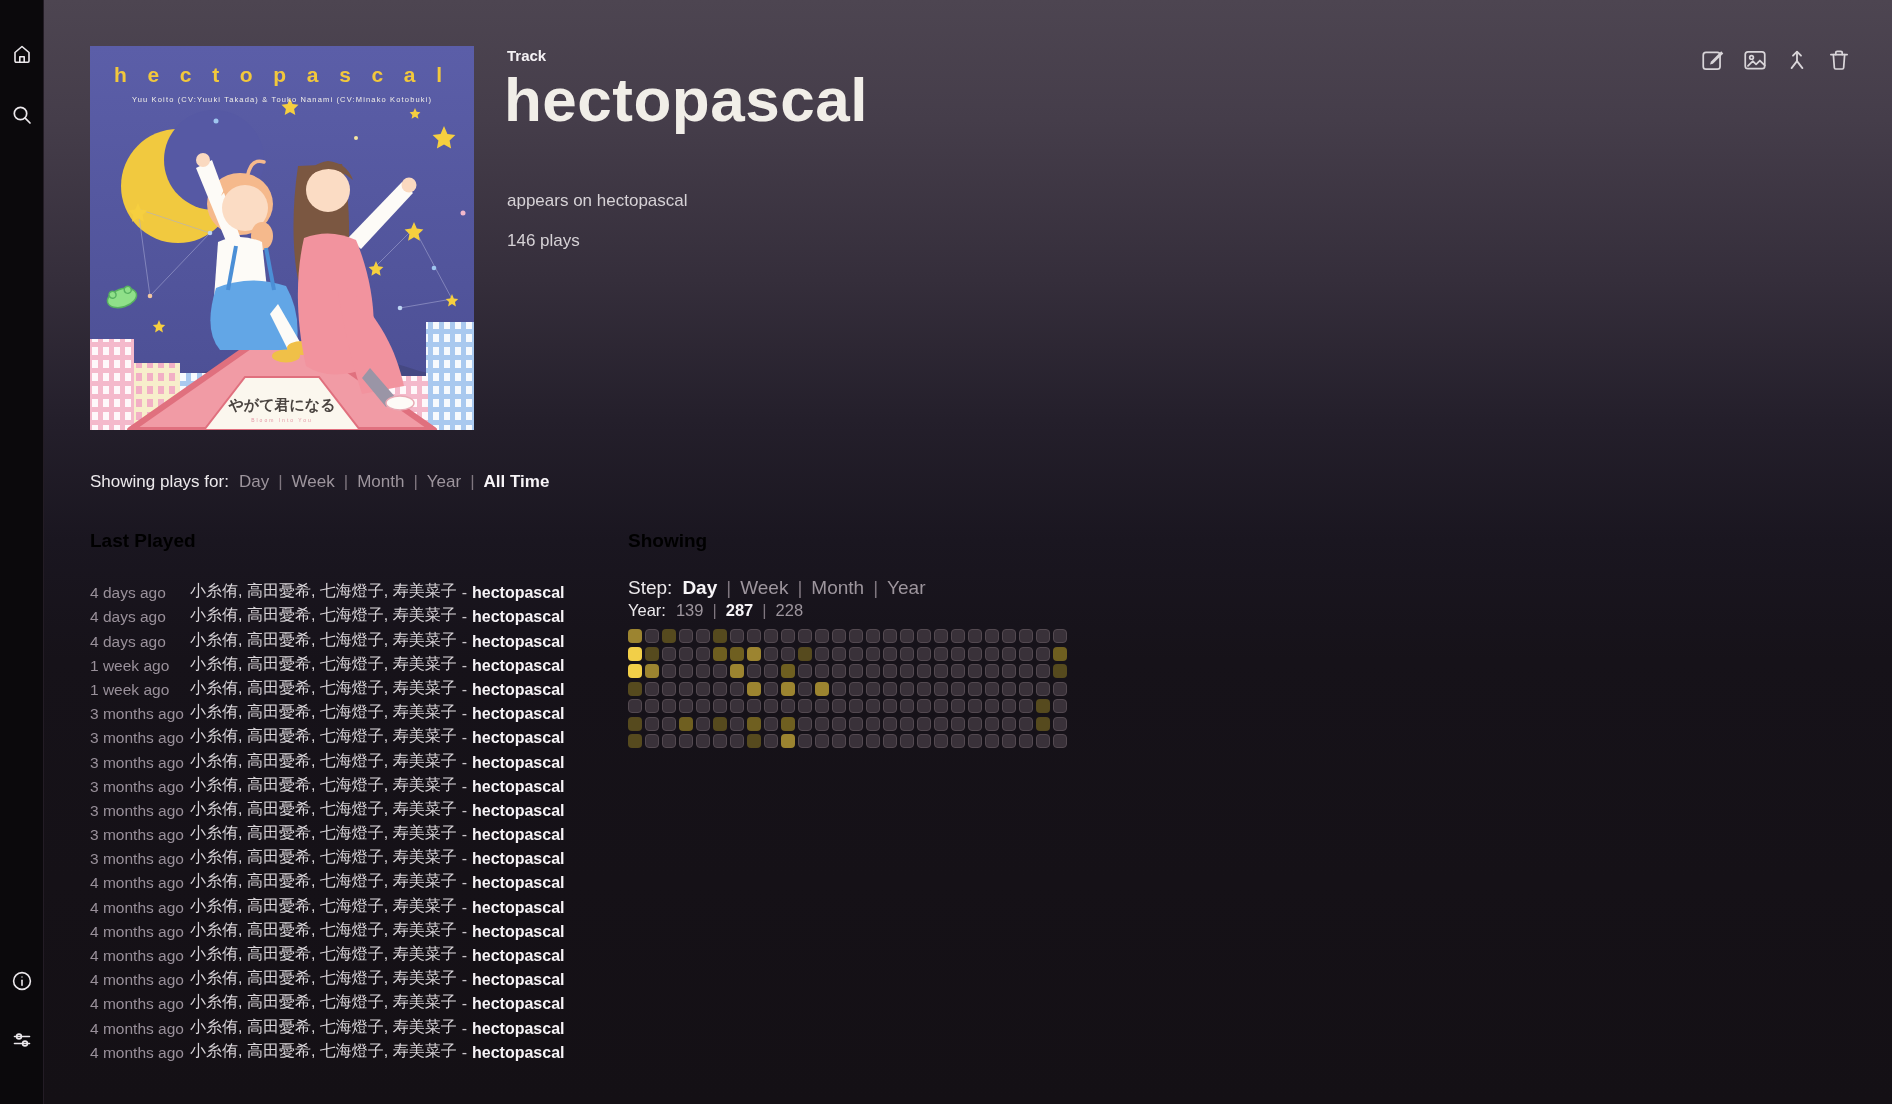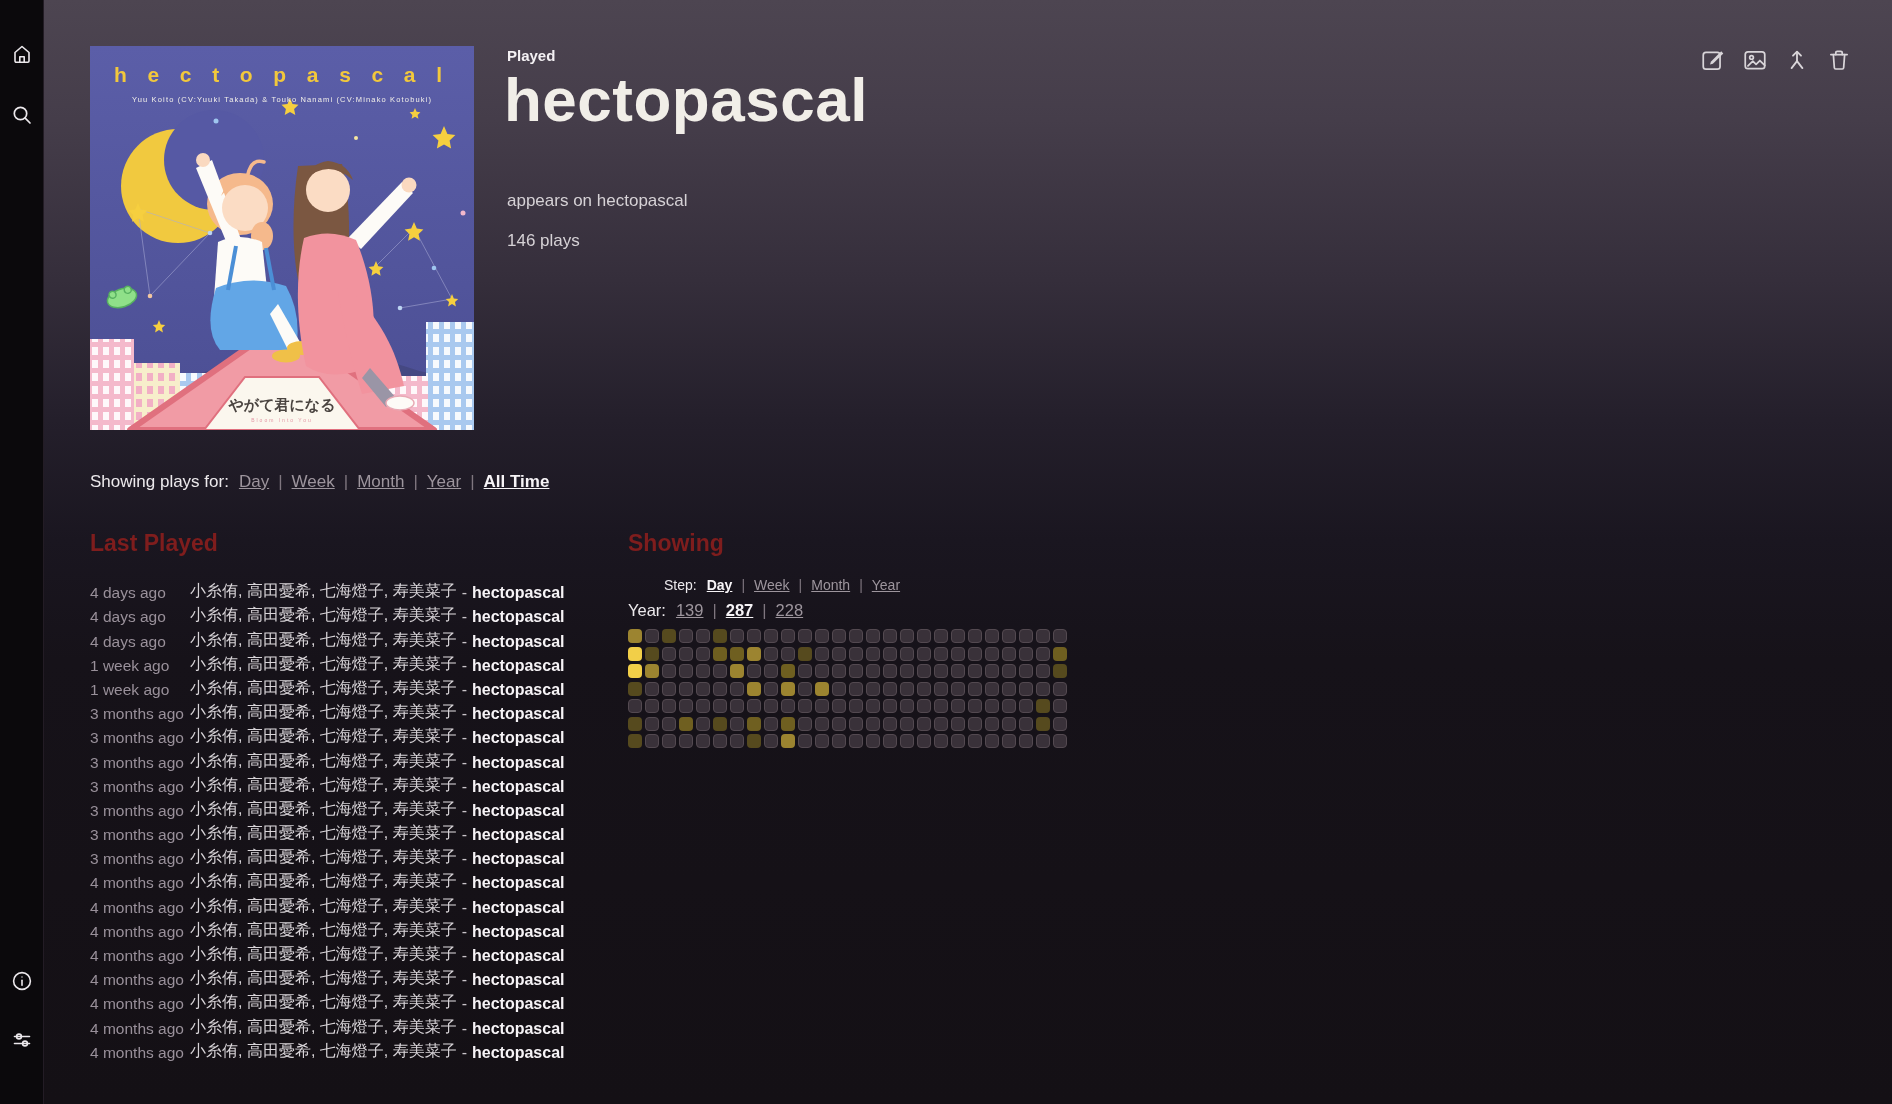--- a/index.html
+++ b/index.html
@@ -24,40 +24,40 @@
   .type-label { position:absolute; left:507px; top:47px; font-size:15px; font-weight:bold; color:#f4f1f4; }
   .page-title { position:absolute; left:504px; top:64px; font-size:62px; font-weight:bold; color:#f1eee8; letter-spacing:0.5px; }
   .appears { position:absolute; left:507px; top:191px; font-size:17px; color:#d6d2d6; }
   .appears a { color:#d6d2d6; text-decoration:none; cursor:pointer; }
   .plays { position:absolute; left:507px; top:231px; font-size:17px; color:#d6d2d6; }
   .actions { position:absolute; left:1700px; top:47px; display:flex; gap:16px; }
   .action-icon { width:26px; height:26px; color:#d9d5d9; cursor:pointer; }
 
   
   .stats-row { position:absolute; left:90px; top:472px; font-size:17px; color:#ece9ec; }
-  .opt { color:#9d959d; cursor:pointer;text-decoration:underline; }
+  .opt { color:#9d959d; cursor:pointer; }
   .opt.sel { color:#f7f4f7; font-weight:bold; }
   .sep { color:#7f767f; margin:0 9px; }
   .row-label { color:#ece9ec; margin-right:10px; }
 
   
-  .section-heading { position:absolute; font-size:23px; font-weight:bold; color:#7f1d1d; }
+  .section-heading { position:absolute; font-size:19px; font-weight:bold; color:#000000; }
   #last-played-heading { left:90px; top:530px; }
   #activity-heading { left:628px; top:530px; }
 
   
   .lp-list { position:absolute; left:90px; top:578px; width:490px; }
   .lp-row { height:24.2px; display:flex; align-items:flex-end; font-size:16px; white-space:nowrap; }
   .lp-time { width:100px; flex-shrink:0; color:#99909a; font-size:15.5px; }
   .lp-artists { color:#d8d4d8; text-decoration:none; cursor:pointer; }
   .lp-dash { color:#c9c4c9; margin:0 5px; }
   .lp-track { color:#f6f3f6; font-weight:bold; text-decoration:none; cursor:pointer; }
 
   
-  .step-row { position:absolute; left:664px; top:577px; font-size:14px; }
+  .step-row { position:absolute; left:628px; top:577px; font-size:19px; }
   .range-row { position:absolute; left:628px; top:601px; font-size:16.5px; }
   .heatmap { position:absolute; left:628px; top:629px; display:grid; grid-template-columns:repeat(26,14px); grid-auto-rows:14px; gap:3.5px 3px; }
   .hm-cell { width:14px; height:14px; border-radius:4px; }
   .hm-cell.lv0 { border:1px solid #534950; }
 </style>
 </head>
 <body>
 
 <nav class="sidebar">
   <div class="side-icon" id="icon-home">
@@ -195,21 +195,21 @@
       <polygon points="114,384 155,331 229,331 270,384" fill="#fbf7ee" stroke="#e0707e" stroke-width="2"></polygon>
       <text x="192" y="364" text-anchor="middle" font-size="15" font-weight="600" fill="#4a4440">やがて君になる</text>
       <text x="192" y="376" text-anchor="middle" font-size="5" letter-spacing="2" fill="#e498a6">Bloom Into You</text>
     </g>
 
     <text x="192" y="36" text-anchor="middle" textLength="336" font-size="21" font-weight="bold" fill="#f2c83c" letter-spacing="8">hectopascal</text>
     <text x="192" y="56" text-anchor="middle" textLength="300" font-size="7.5" fill="#f3f0ea" letter-spacing="1">Yuu Koito (CV:Yuuki Takada) &amp; Touko Nanami (CV:Minako Kotobuki)</text>
   </svg>
 </div>
 
-<div class="type-label">Played</div>
+<div class="type-label">Track</div>
 <h1 class="page-title">hectopascal</h1>
 <div class="appears">
   <span>appears on</span>
   <a>hectopascal</a>
 </div>
 <div class="plays">146 plays</div>
 
 <div class="actions">
   <div class="action-icon">
     <svg viewBox="0 0 24 24" fill="none" stroke="currentColor" stroke-width="1.6" stroke-linecap="round" stroke-linejoin="round">

